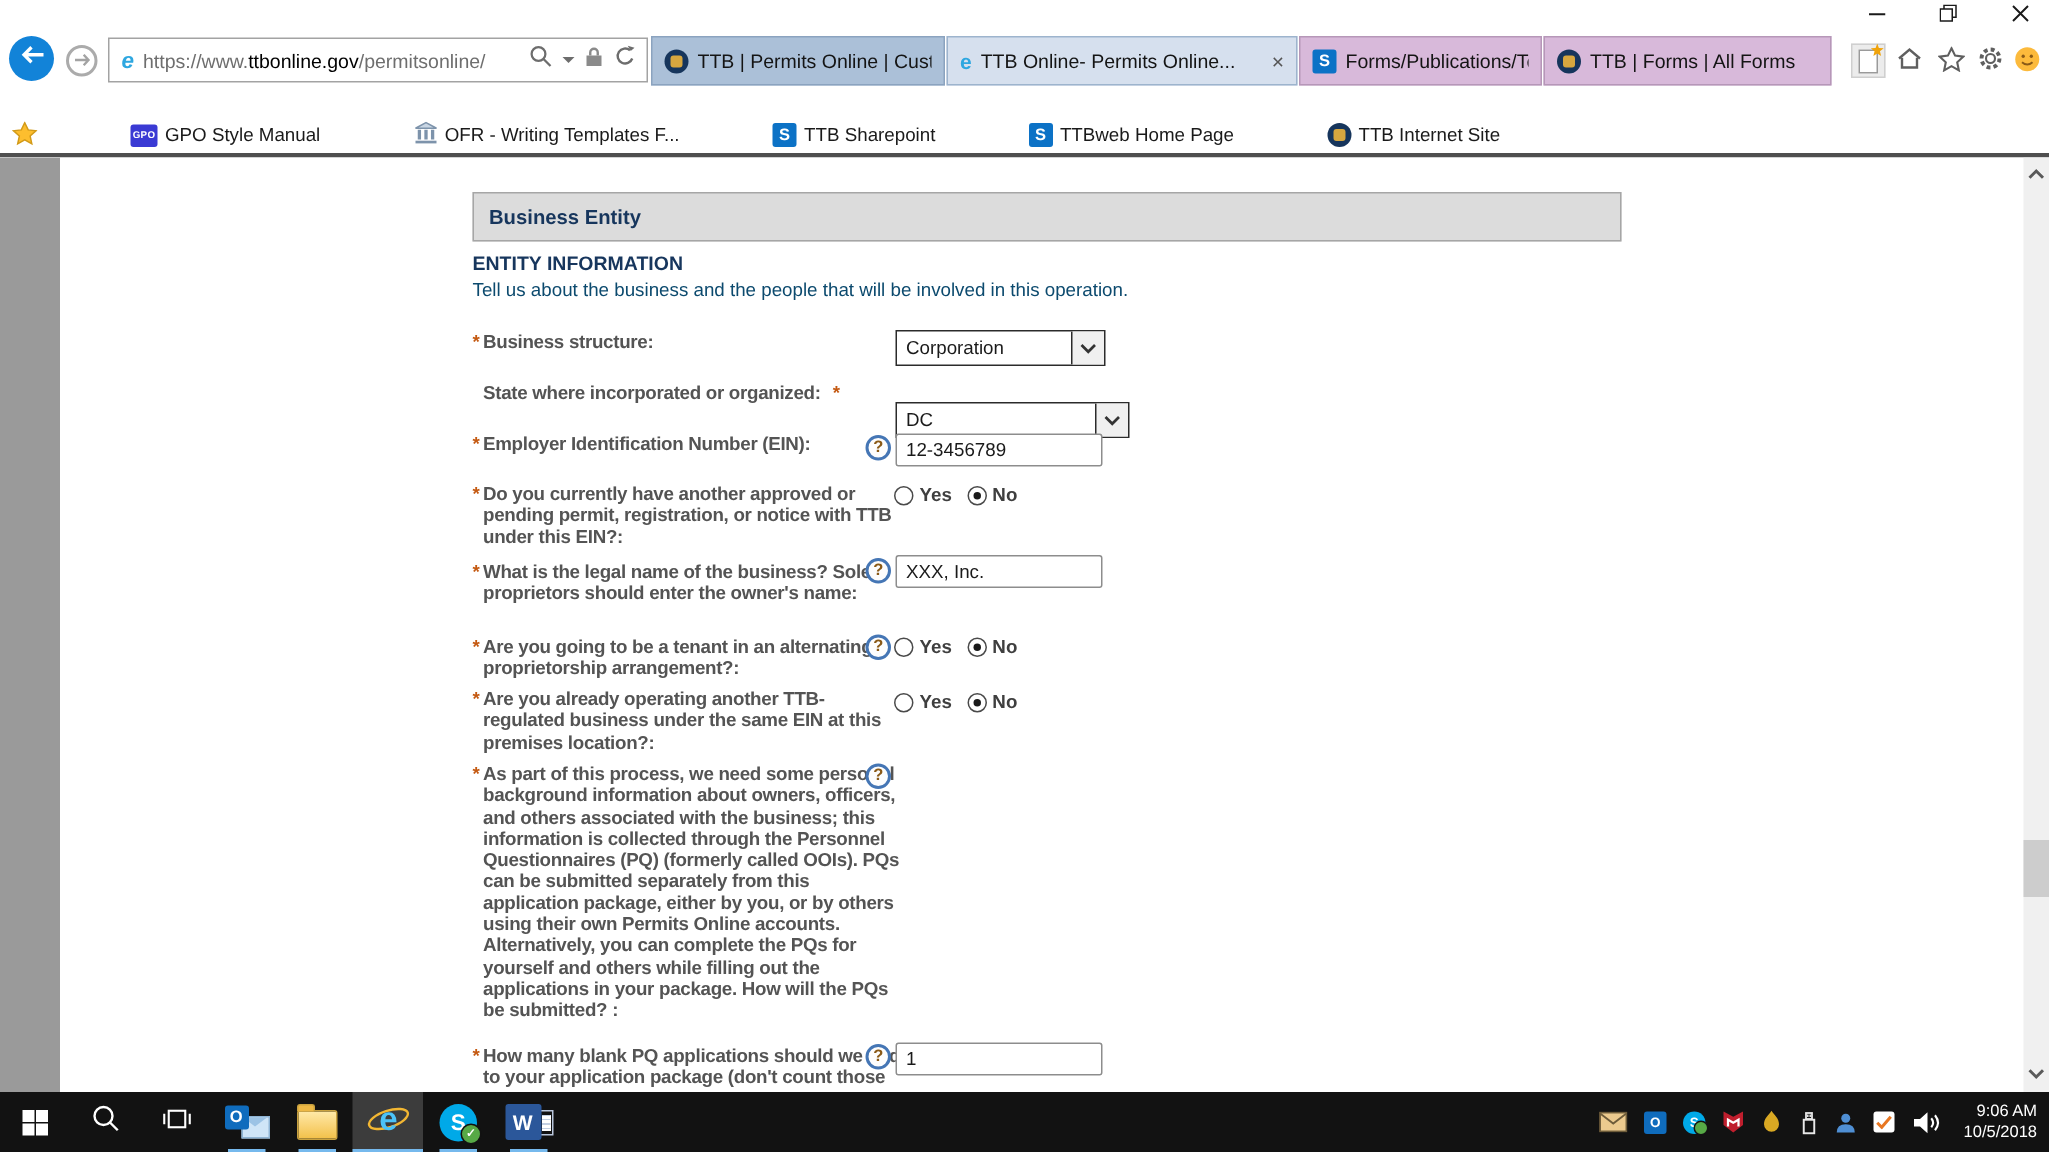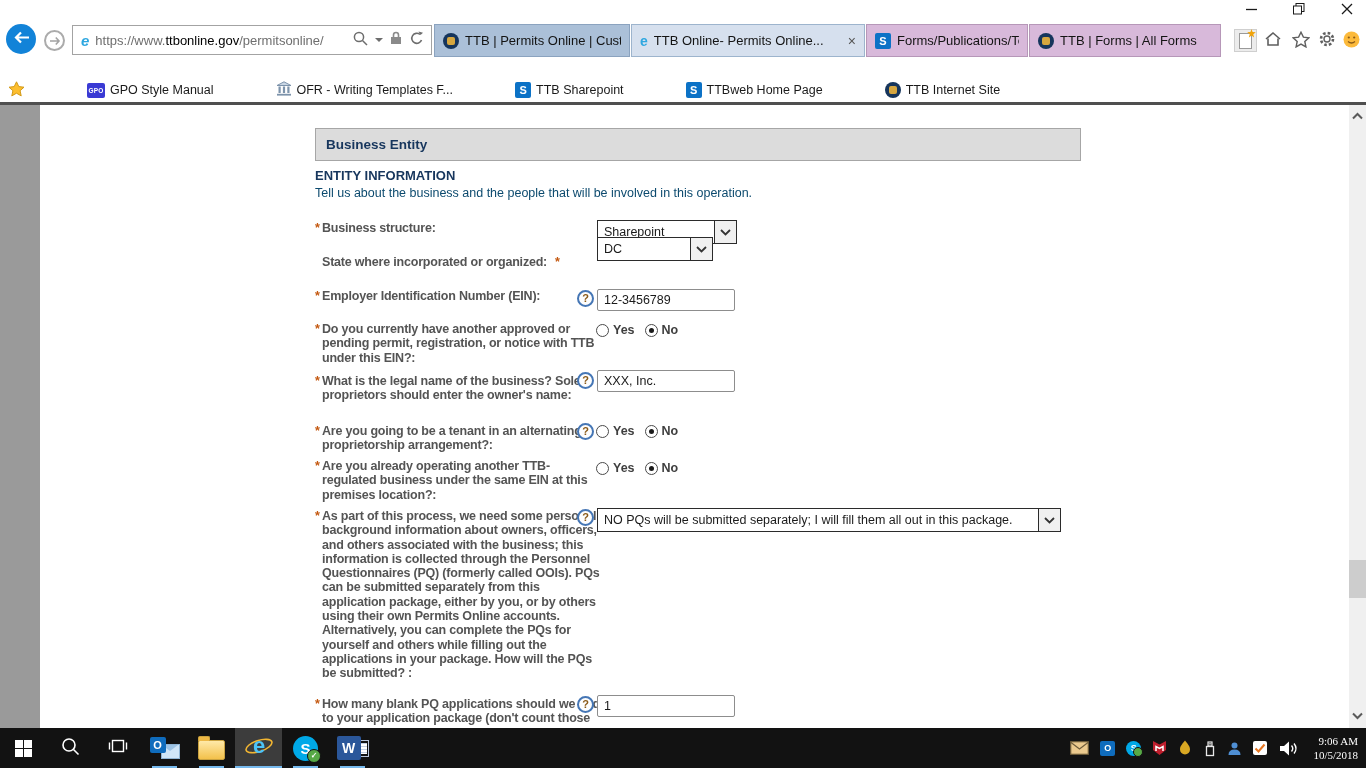--- a/index.html
+++ b/index.html
@@ -113,21 +113,21 @@
   .wd-wrap{position:relative;width:32px;height:25px;}
   .wd-sq{position:absolute;left:0;top:0;width:24px;height:24px;background:#2b579a;border-radius:2px;
          color:#fff;font-weight:bold;font-size:14px;display:flex;align-items:center;justify-content:center;}
   .wd-page{position:absolute;right:0;top:4px;width:10px;height:17px;background:#fff;border:1px solid #b9c6dc;
            box-sizing:border-box;background-image:repeating-linear-gradient(#fff 0 2px,#c2cfe2 2px 3px);
            background-clip:content-box;padding:2px 1px;}
   .tray{position:absolute;right:0;top:0;height:40px;display:flex;align-items:center;gap:11px;padding-right:8px;}
   .tray-ico{display:flex;align-items:center;justify-content:center;position:relative;}
   .mcafee{width:15px;height:16px;}
   .check-sq{width:14px;height:14px;background:#fff;border-radius:2px;display:flex;align-items:center;justify-content:center;}
-  .clock{font-size:11px;color:#fff;text-align:right;line-height:14px;margin-left:3px;font-family:Liberation Serif, serif;}
+  .clock{font-size:11px;color:#fff;text-align:right;line-height:14px;margin-left:3px;}
 </style>
 </head>
 <body>
 
 <div id="screen">
 
   <div class="titlebar">
     <div class="caption">
       <span class="cap-btn">
           <svg width="11" height="11">
@@ -269,32 +269,32 @@
     <div class="gray-strip"></div>
 
     <div class="bizbar">Business Entity</div>
     <div class="section-heading">ENTITY INFORMATION</div>
     <div class="intro">Tell us about the business and the people that will be involved in this operation.</div>
 
     <div class="flabel" style="top:116px">
       <span class="req">*</span><span>Business structure:</span>
     </div>
     <div class="selectbox" style="left:597px;top:115px;width:140px">
-      <span class="sel-text">Sharepoint</span>
+      <span class="sel-text">Corporation</span>
       <span class="sel-btn">
           <svg width="11" height="7">
             <path d="M1 1 L5.5 5.5 L10 1" stroke="#333" stroke-width="1.8" fill="none"></path>
           </svg>
         </span>
     </div>
 
     <div class="flabel" style="top:150px">
       <span>State where incorporated or organized:</span><span class="req-trail">*</span>
     </div>
-    <div class="selectbox" style="left:597px;top:132px;width:116px">
+    <div class="selectbox" style="left:597px;top:163px;width:156px">
       <span class="sel-text">DC</span>
       <span class="sel-btn">
           <svg width="11" height="7">
             <path d="M1 1 L5.5 5.5 L10 1" stroke="#333" stroke-width="1.8" fill="none"></path>
           </svg>
         </span>
     </div>
 
     <div class="flabel" style="top:184px">
       <span class="req">*</span><span>Employer Identification Number (EIN):</span>
@@ -336,28 +336,20 @@
       <span class="radio"></span>
       <span>Yes</span>
       <span class="radio second checked"></span>
       <span>No</span>
     </div>
 
     <div class="flabel" style="top:404px">
       <span class="req">*</span><span>As part of this process, we need some personal background information about owners, officers, and others associated with the business; this information is collected through the Personnel Questionnaires (PQ) (formerly called OOIs). PQs can be submitted separately from this application package, either by you, or by others using their own Permits Online accounts. Alternatively, you can complete the PQs for yourself and others while filling out the applications in your package. How will the PQs be submitted? :</span>
     </div>
     <span class="help" style="left:577px;top:404px">?</span>
-    <div class="selectbox" style="left:597px;top:403px;width:464px">
-      <span class="sel-text">NO PQs will be submitted separately; I will fill them all out in this package.</span>
-      <span class="sel-btn">
-          <svg width="11" height="7">
-            <path d="M1 1 L5.5 5.5 L10 1" stroke="#333" stroke-width="1.8" fill="none"></path>
-          </svg>
-        </span>
-    </div>
 
     <div class="flabel" style="top:592px">
       <span class="req">*</span><span>How many blank PQ applications should we add to your application package (don't count those that are being submitted separately)?:</span>
     </div>
     <span class="help" style="left:577px;top:591px">?</span>
     <input class="tinput" style="left: 597px; top: 590px;" value="1">
 
     <div class="scrollbar">
       <span class="sb-arrow" style="top:2px">
           <svg width="13" height="8">

